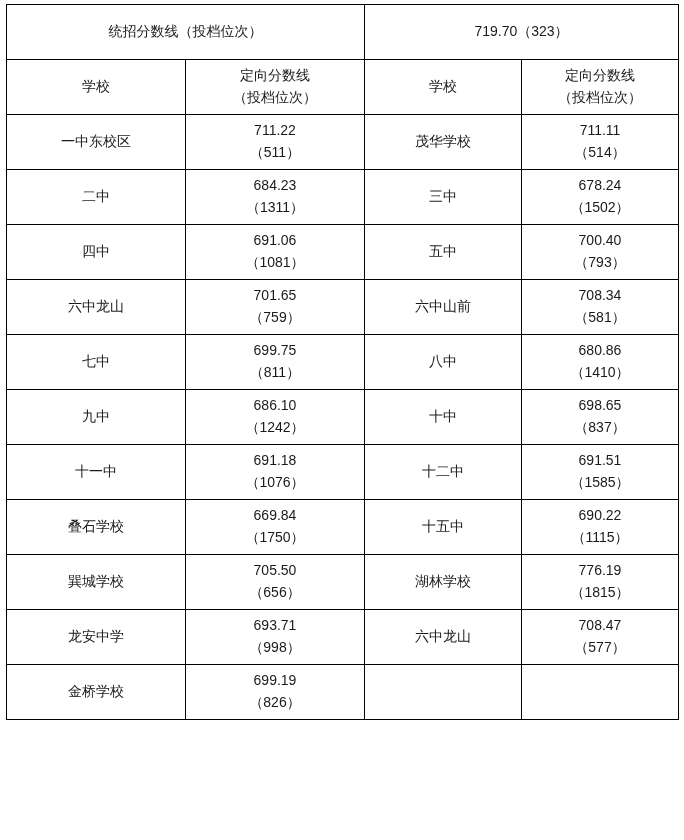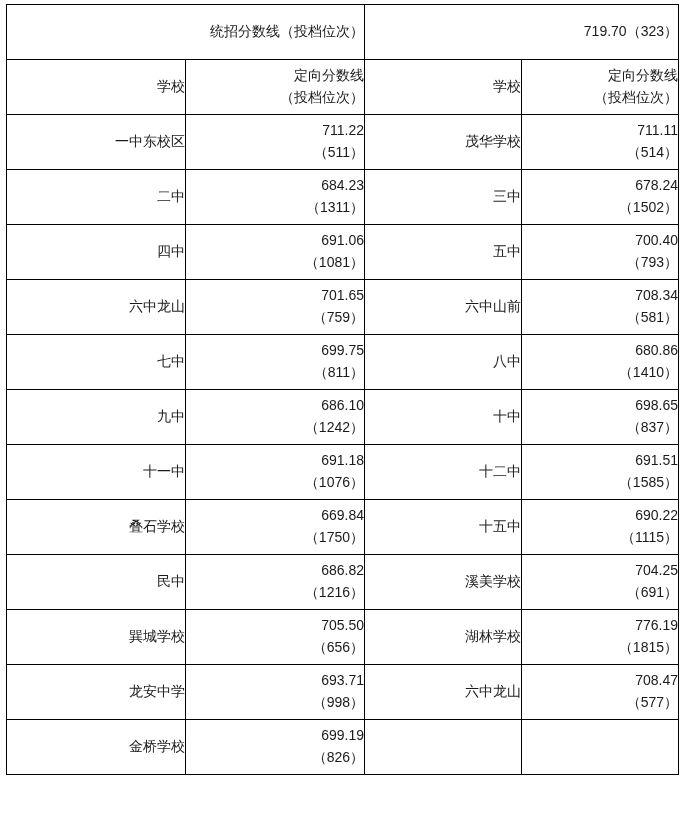--- a/index.html
+++ b/index.html
@@ -19,21 +19,21 @@
     box-sizing: border-box;
     padding: 4px 6px 0 6px;
   }
   table.score-table {
     width: 672px;
     border-collapse: collapse;
     table-layout: fixed;
   }
   table.score-table td {
     border: 1px solid #000000;
-    text-align: right;
+    text-align: center;
     vertical-align: middle;
     font-size: 14px;
     line-height: 1.55;
     padding: 5px 0;
     height: 44px;
   }
   col.c-school-l { width: 179px; }
   col.c-score-l  { width: 179px; }
   col.c-school-r { width: 157px; }
   col.c-score-r  { width: 157px; }
@@ -183,32 +183,20 @@
           <span class="rank">（1750）</span>
         </td>
         <td>十五中</td>
         <td class="score">
           <span class="val">690.22</span>
           <span class="rank">（1115）</span>
         </td>
       </tr>
 
 
-      <tr>
-        <td>民中</td>
-        <td class="score">
-          <span class="val">686.82</span>
-          <span class="rank">（1216）</span>
-        </td>
-        <td>溪美学校</td>
-        <td class="score">
-          <span class="val">704.25</span>
-          <span class="rank">（691）</span>
-        </td>
-      </tr>
 
       <tr>
         <td>巽城学校</td>
         <td class="score">
           <span class="val">705.50</span>
           <span class="rank">（656）</span>
         </td>
         <td>湖林学校</td>
         <td class="score">
           <span class="val">776.19</span>

